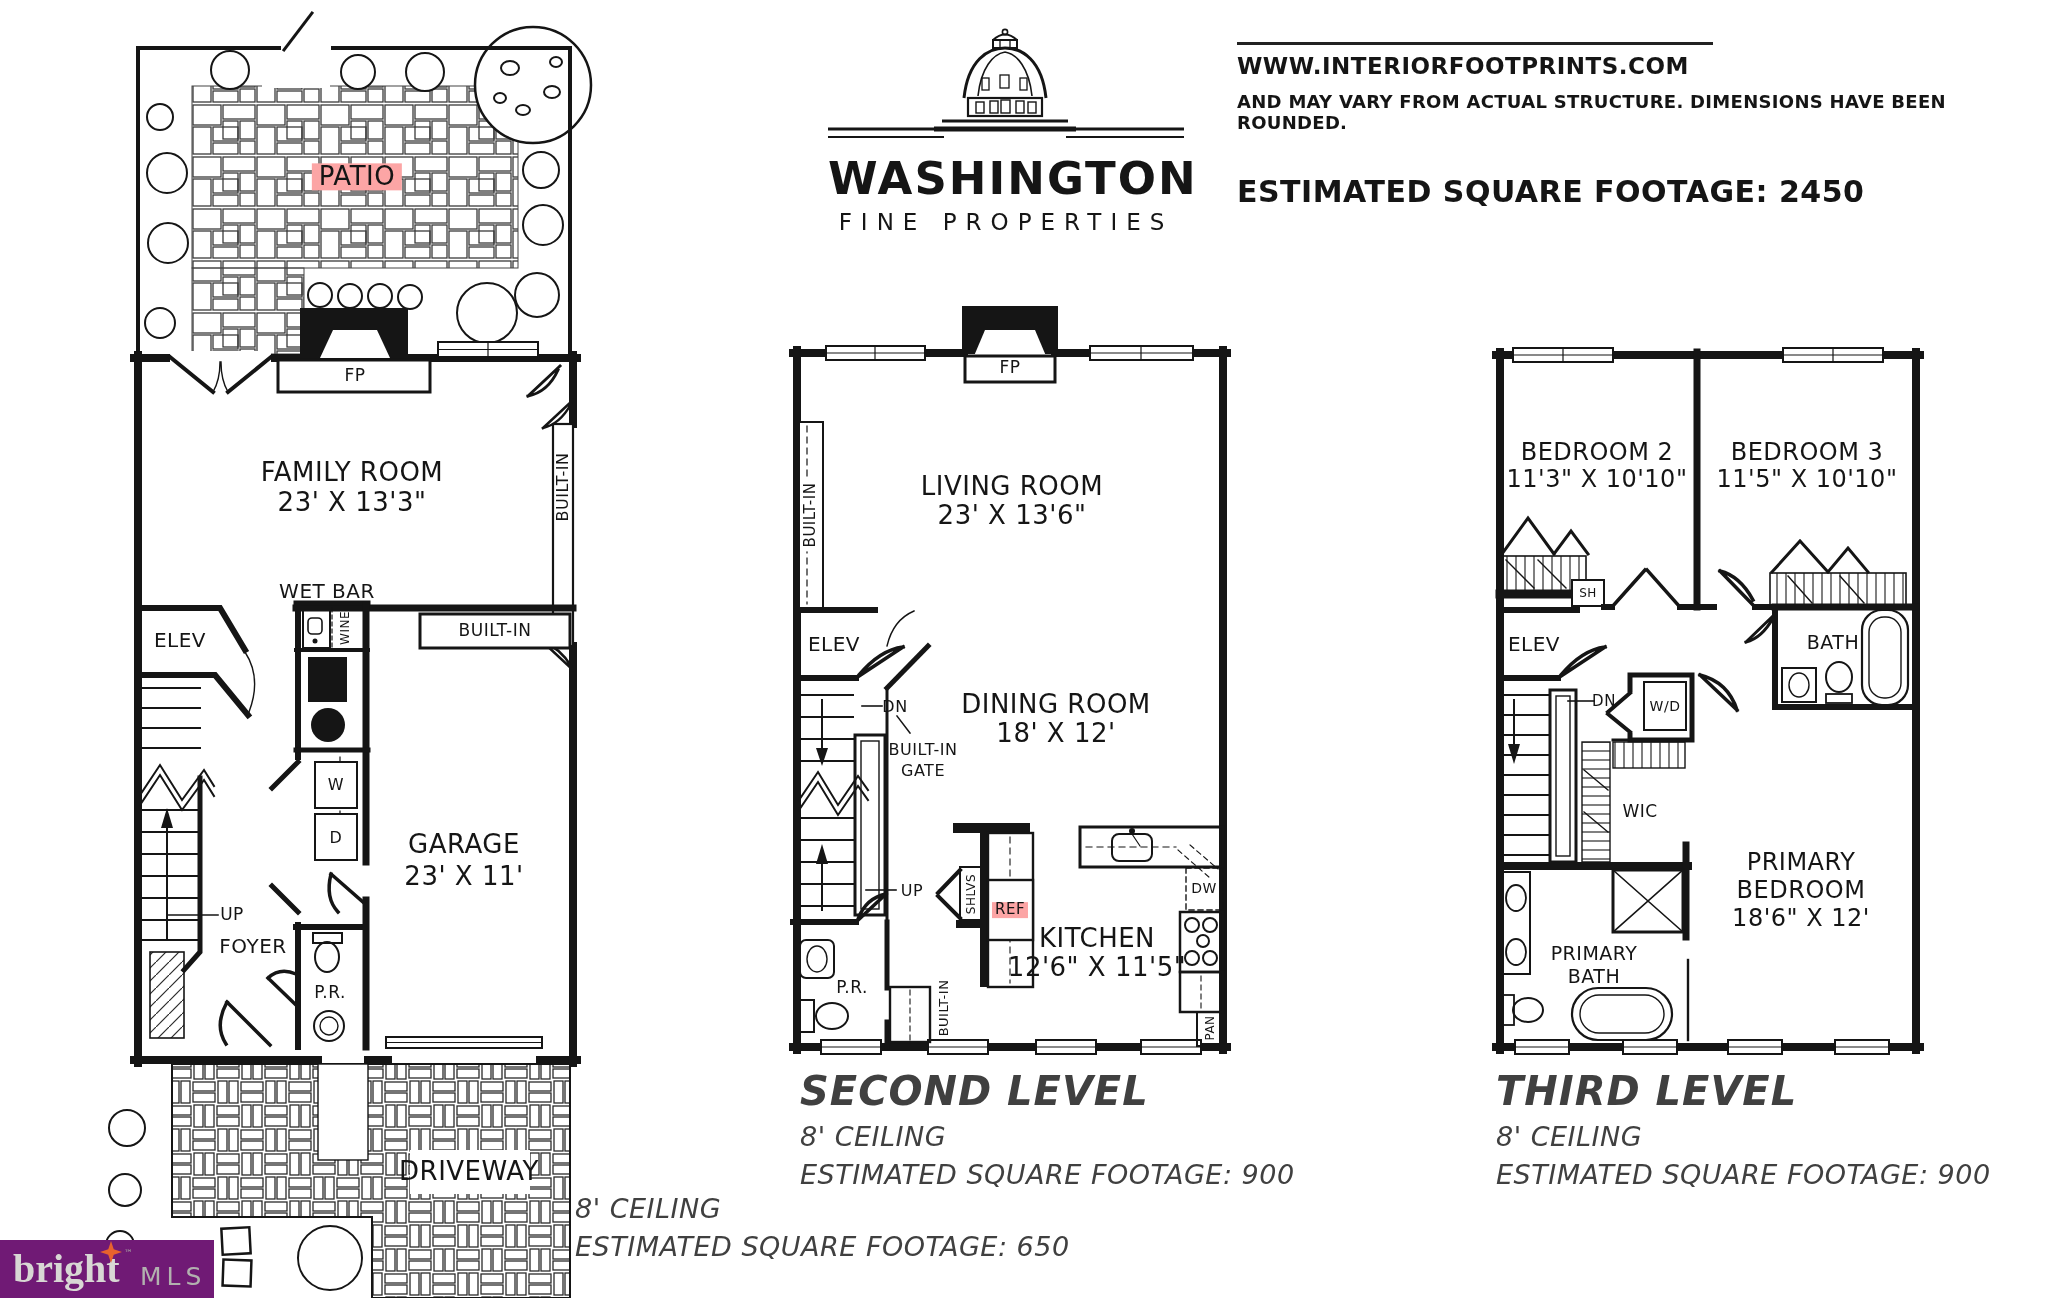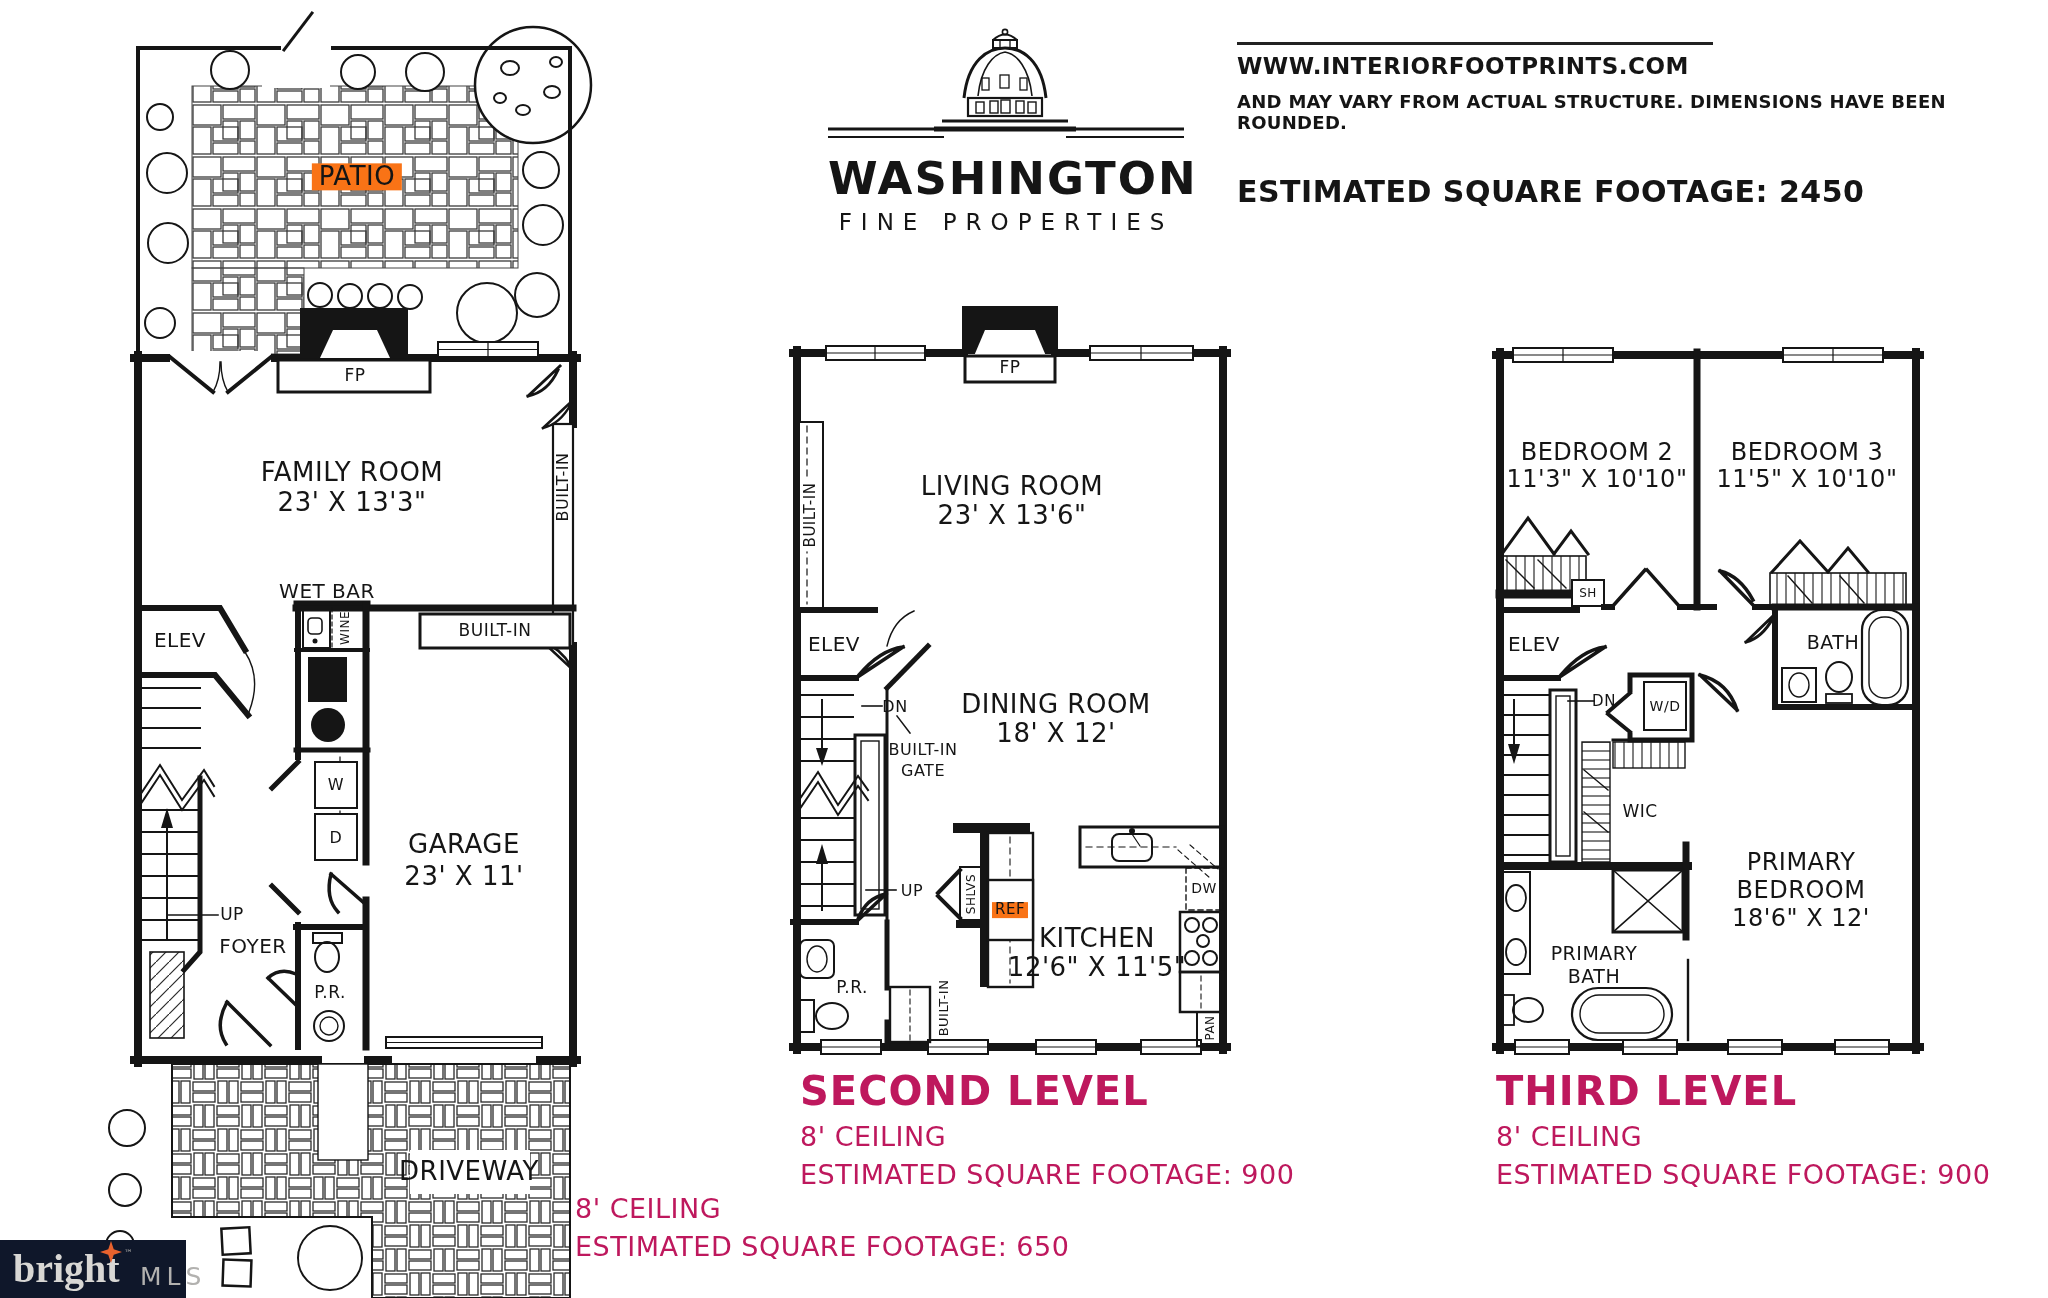--- a/index.html
+++ b/index.html
@@ -2,35 +2,35 @@
 <html><head>
 <meta charset="utf-8">
 <style>
   html,body{margin:0;padding:0;background:#e8e8e8;}
   .sheet{position:relative;width:2048px;height:1298px;background:#ffffff;overflow:hidden;
          font-family:"DejaVu Sans",sans-serif;color:#151515;}
   .sheet svg.plan{position:absolute;left:0;top:0;}
   .lbl{position:absolute;transform:translate(-50%,-50%);white-space:nowrap;color:#151515;
        letter-spacing:.5px;line-height:1.05;text-align:center;}
   .vlbl{transform:translate(-50%,-50%) rotate(-90deg);}
-  .bgw{background:#f97316;padding:0 7px;}
-  .cap{position:absolute;color:#be185d;}
+  .bgw{background:#fca5a5;padding:0 7px;}
+  .cap{position:absolute;color:#404040;font-style:italic;}
   .cap .t{font-size:40px;font-weight:bold;letter-spacing:1px;}
   .cap .s{font-size:27px;margin-top:7px;letter-spacing:.5px;}
   .hdr{position:absolute;left:1237px;top:34px;width:795px;}
   .hdr .addr{font-size:29px;font-weight:bold;letter-spacing:.5px;}
   .hdr .rule{width:476px;height:3px;background:#222;margin-top:8px;}
   .hdr .cc{font-size:23px;font-weight:bold;margin-top:12px;letter-spacing:.5px;}
   .hdr .web{font-size:23px;font-weight:bold;margin-top:8px;letter-spacing:.5px;}
   .hdr .dis{font-size:18px;font-weight:bold;margin-top:12px;letter-spacing:.3px;}
   .hdr .tot{font-size:30px;font-weight:bold;margin-top:41px;letter-spacing:.5px;}
   .wfp{position:absolute;left:828px;top:28px;width:356px;text-align:center;}
   .wfp .b1{font-size:45px;font-weight:bold;letter-spacing:2px;margin-top:2px;}
   .wfp .b2{font-size:23px;letter-spacing:9px;margin-top:4px;}
-  .wm{position:absolute;left:0;top:1240px;width:186px;height:58px;background:#0f172a;}
+  .wm{position:absolute;left:0;top:1240px;width:214px;height:58px;background:#701a75;}
   .wm .bright{position:absolute;left:13px;top:5px;font-family:"Liberation Serif",serif;
               font-weight:bold;font-size:40px;color:#d8d7d4;}
   .wm .tm{position:absolute;left:124px;top:8px;font-size:9px;color:#a7a6a4;}
   .wm .mls{position:absolute;left:140px;top:22px;font-size:25px;letter-spacing:5px;color:#b2b1af;}
   .wm .star{position:absolute;left:100px;top:1px;width:22px;height:22px;}
 </style>
 </head>
 <body>
 
 <div class="sheet">

